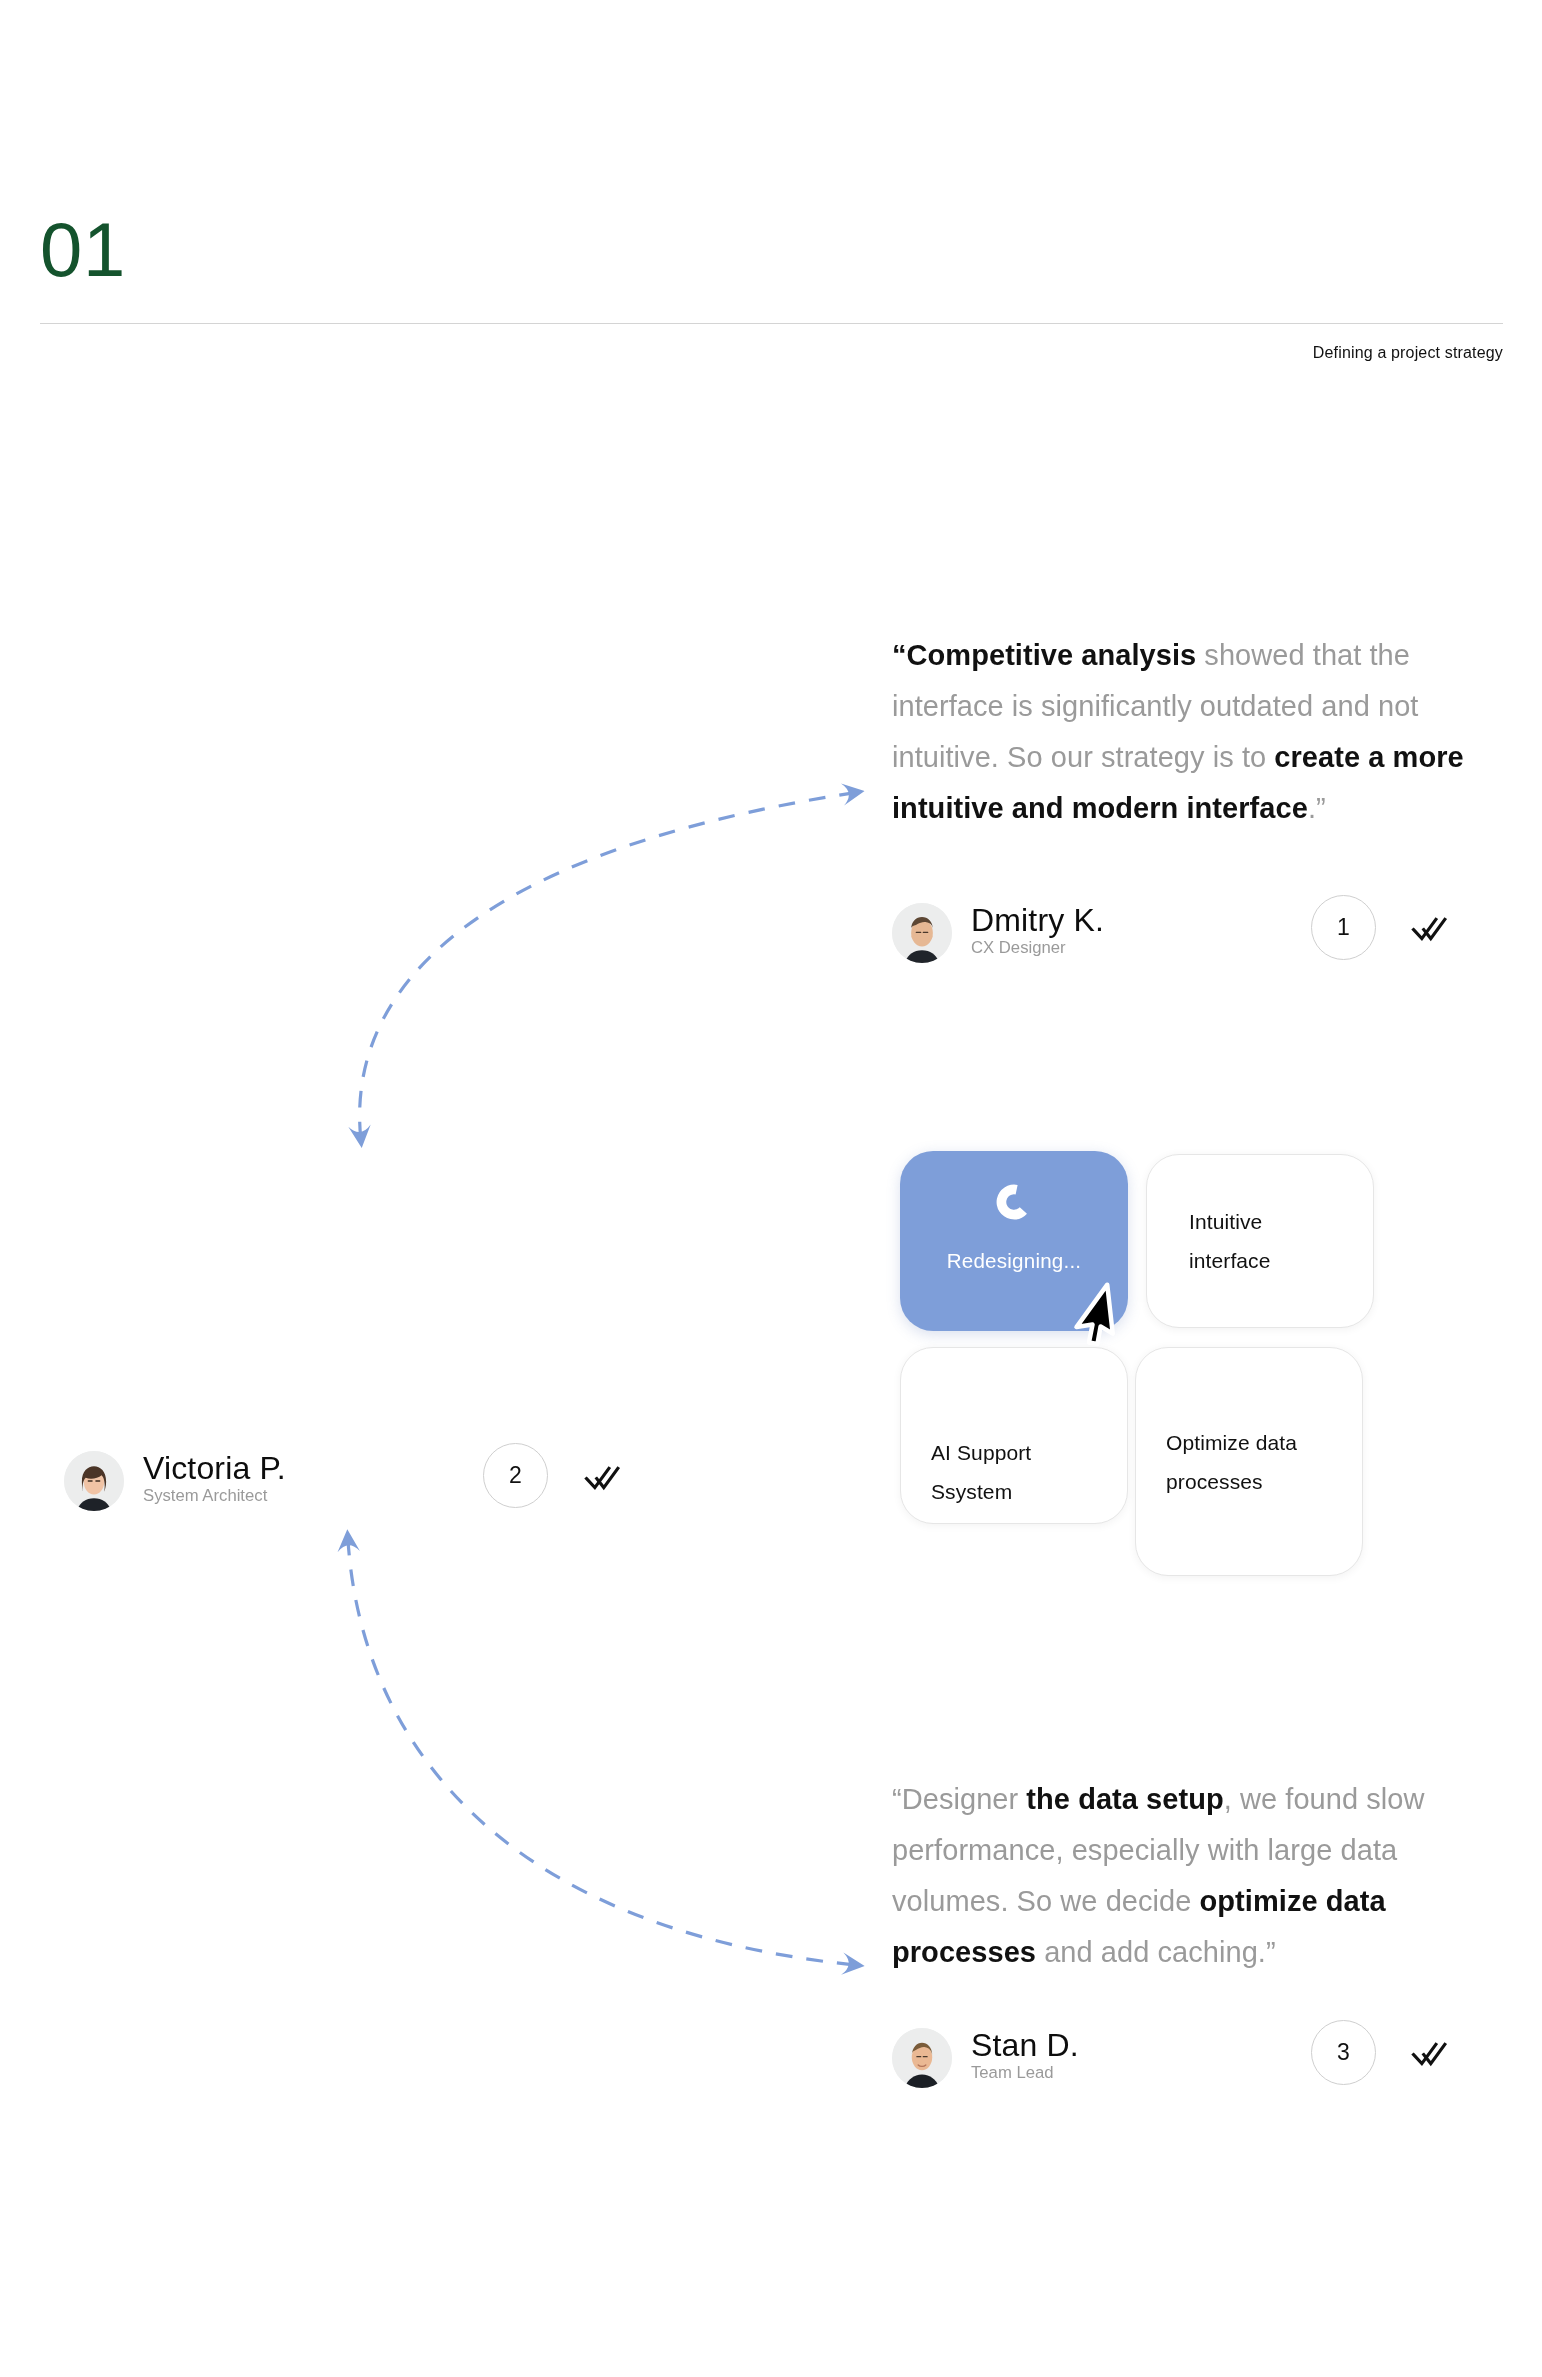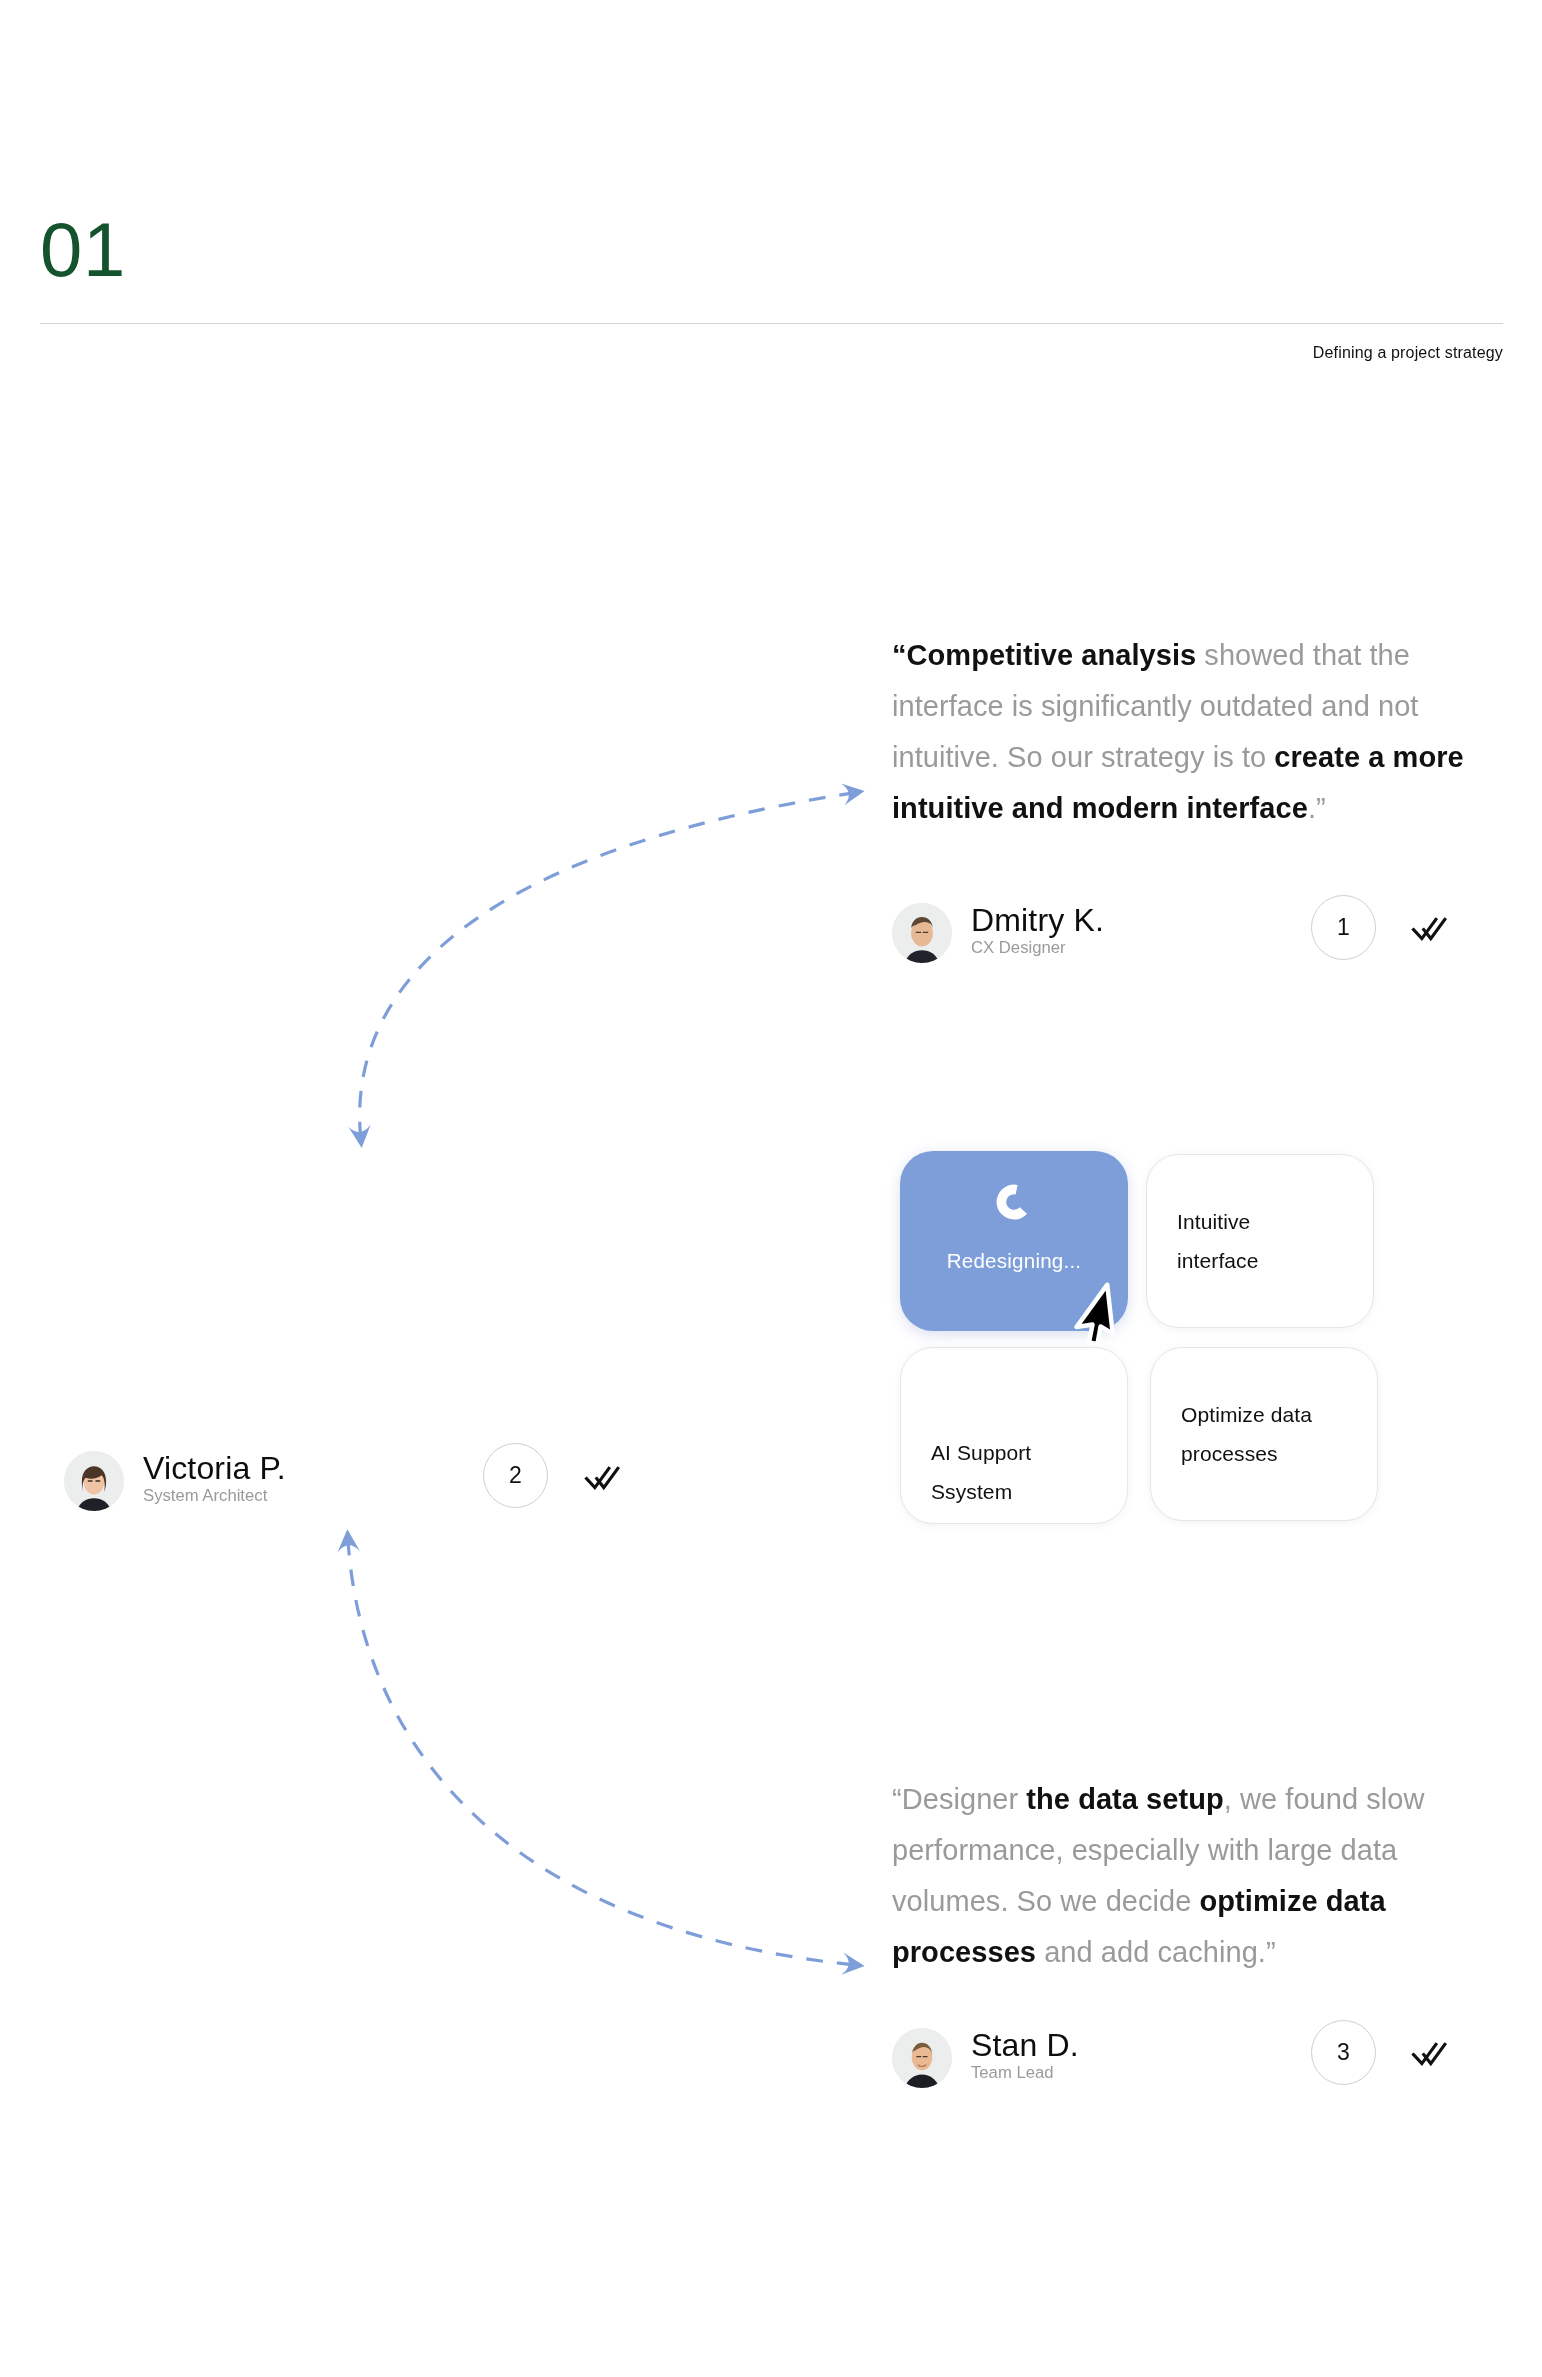--- a/index.html
+++ b/index.html
@@ -186,21 +186,21 @@
     left: 0; right: 0;
     top: 98px;
     text-align: center;
     font-size: 20.6px;
     color: #ffffff;
     letter-spacing: 0.01em;
   }
 
   .card-tr { left: 246px; top: 3.2px;  width: 228px; height: 174px; }
   .card-bl { left: 0px;   top: 196px; width: 228px; height: 177px; }
-  .card-br { left: 250px; top: 196px; width: 228px; height: 174px; }
+  .card-br { left: 235px; top: 196px; width: 228px; height: 229px; }
 
   
   .cursor-pointer {
     position: absolute;
     left: 1068px;
     top: 1281px;
     width: 59px;
     height: 69px;
     pointer-events: none;
   }
@@ -328,21 +328,21 @@
       <div class="spinner-icon">
         <svg viewBox="0 0 62 62" aria-hidden="true">
           <path d="M31 4a27 27 0 1 0 0 54 27 27 0 0 0 23.4-13.5l-13-7.5A12 12 0 1 1 31 19V4z" fill="#ffffff" transform="rotate(12 31 31)"></path>
           <circle cx="31" cy="31" r="8.5" fill="#7e9ed9"></circle>
         </svg>
       </div>
       <div class="card-status">Redesigning...</div>
     </div>
 
     <div class="card card-plain card-tr">
-      <div class="card-label" style="white-space: pre-line;">Intuitive
+      <div class="card-label" style="white-space: pre-line; margin-left: 12px;">Intuitive
 interface</div>
     </div>
 
     <div class="card card-plain card-bl">
       <div class="card-label" style="white-space: pre-line; margin-top: 36px;">AI Support
 Ssystem</div>
     </div>
 
     <div class="card card-plain card-br">
       <div class="card-label" style="white-space: pre-line;">Optimize data

